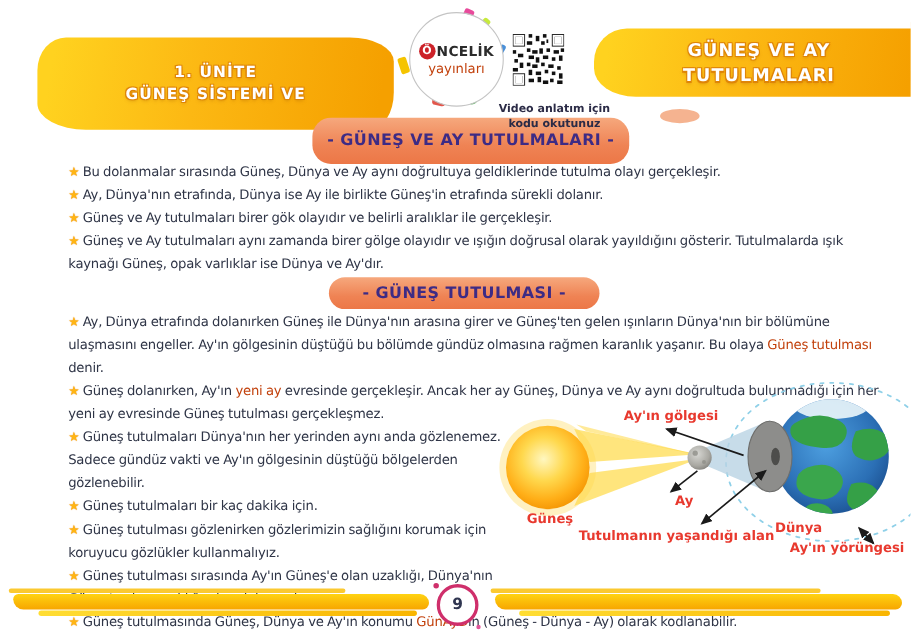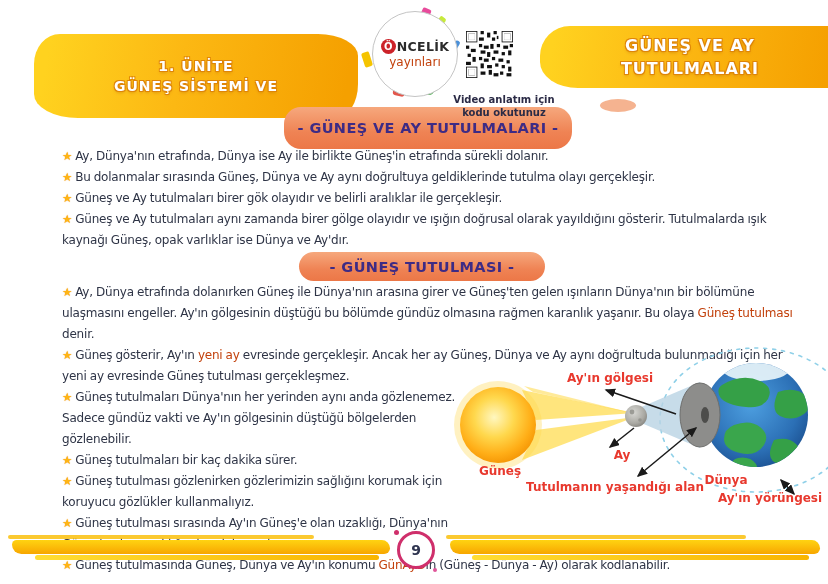--- a/index.html
+++ b/index.html
@@ -171,30 +171,30 @@
   <div class="banner banner-right">
     <span class="bline">GÜNEŞ VE AY</span>
     <span class="bline">TUTULMALARI</span>
   </div>
 
   <div class="pill-blob"></div>
   <div class="pill pill-1">- GÜNEŞ VE AY TUTULMALARI -</div>
   <div class="pill pill-2">- GÜNEŞ TUTULMASI -</div>
 
   <div class="text-block sec-1">
+      <p class="bullet"><span class="star">★</span><span>Bu dolanmalar sırasında Güneş, Dünya ve Ay aynı doğrultuya geldiklerinde tutulma olayı gerçekleşir.</span></p>
       <p class="bullet"><span class="star">★</span><span>Ay, Dünya'nın etrafında, Dünya ise Ay ile birlikte Güneş'in etrafında sürekli dolanır.</span></p>
-      <p class="bullet"><span class="star">★</span><span>Bu dolanmalar sırasında Güneş, Dünya ve Ay aynı doğrultuya geldiklerinde tutulma olayı gerçekleşir.</span></p>
       <p class="bullet"><span class="star">★</span><span>Güneş ve Ay tutulmaları birer gök olayıdır ve belirli aralıklar ile gerçekleşir.</span></p>
       <p class="bullet"><span class="star">★</span><span>Güneş ve Ay tutulmaları aynı zamanda birer gölge olayıdır ve ışığın doğrusal olarak yayıldığını gösterir. Tutulmalarda ışık kaynağı Güneş, opak varlıklar ise Dünya ve Ay'dır.</span></p>
     </div>
   <div class="text-block sec-2">
       <p class="bullet"><span class="star">★</span><span>Ay, Dünya etrafında dolanırken Güneş ile Dünya'nın arasına girer ve Güneş'ten gelen ışınların Dünya'nın bir bölümüne ulaşmasını engeller. Ay'ın gölgesinin düştüğü bu bölümde gündüz olmasına rağmen karanlık yaşanır. Bu olaya </span><span class="hl">Güneş tutulması</span><span> denir.</span></p>
-      <p class="bullet"><span class="star">★</span><span>Güneş gösterir, Ay'ın </span><span class="hl">yeni ay</span><span> evresinde gerçekleşir. Ancak her ay Güneş, Dünya ve Ay aynı doğrultuda bulunmadığı için her yeni ay evresinde Güneş tutulması gerçekleşmez.</span></p>
+      <p class="bullet"><span class="star">★</span><span>Güneş dolanırken, Ay'ın </span><span class="hl">yeni ay</span><span> evresinde gerçekleşir. Ancak her ay Güneş, Dünya ve Ay aynı doğrultuda bulunmadığı için her yeni ay evresinde Güneş tutulması gerçekleşmez.</span></p>
       <p class="bullet narrow"><span class="star">★</span><span>Güneş tutulmaları Dünya'nın her yerinden aynı anda gözlenemez. Sadece gündüz vakti ve Ay'ın gölgesinin düştüğü bölgelerden gözlenebilir.</span></p>
-      <p class="bullet narrow"><span class="star">★</span><span>Güneş tutulmaları bir kaç dakika sürer.</span></p>
+      <p class="bullet narrow"><span class="star">★</span><span>Güneş tutulmaları bir kaç dakika için.</span></p>
       <p class="bullet narrow"><span class="star">★</span><span>Güneş tutulması gözlenirken gözlerimizin sağlığını korumak için koruyucu gözlükler kullanmalıyız.</span></p>
       <p class="bullet narrow"><span class="star">★</span><span>Güneş tutulması sırasında Ay'ın Güneş'e olan uzaklığı, Dünya'nın Güneş'e olan uzaklığından daha azdır.</span></p>
       <p class="bullet"><span class="star">★</span><span>Güneş tutulmasında Güneş, Dünya ve Ay'ın konumu </span><span class="hl">GünAyD</span><span>ın (Güneş - Dünya - Ay) olarak kodlanabilir.</span></p>
     </div>
 
   <svg class="diagram" viewBox="0 0 390 178">
     <defs>
       <radialGradient id="sunG" cx="45%" cy="40%" r="65%">
         <stop offset="0%" stop-color="#fff7c0"></stop>
           <stop offset="40%" stop-color="#ffd84d"></stop>

